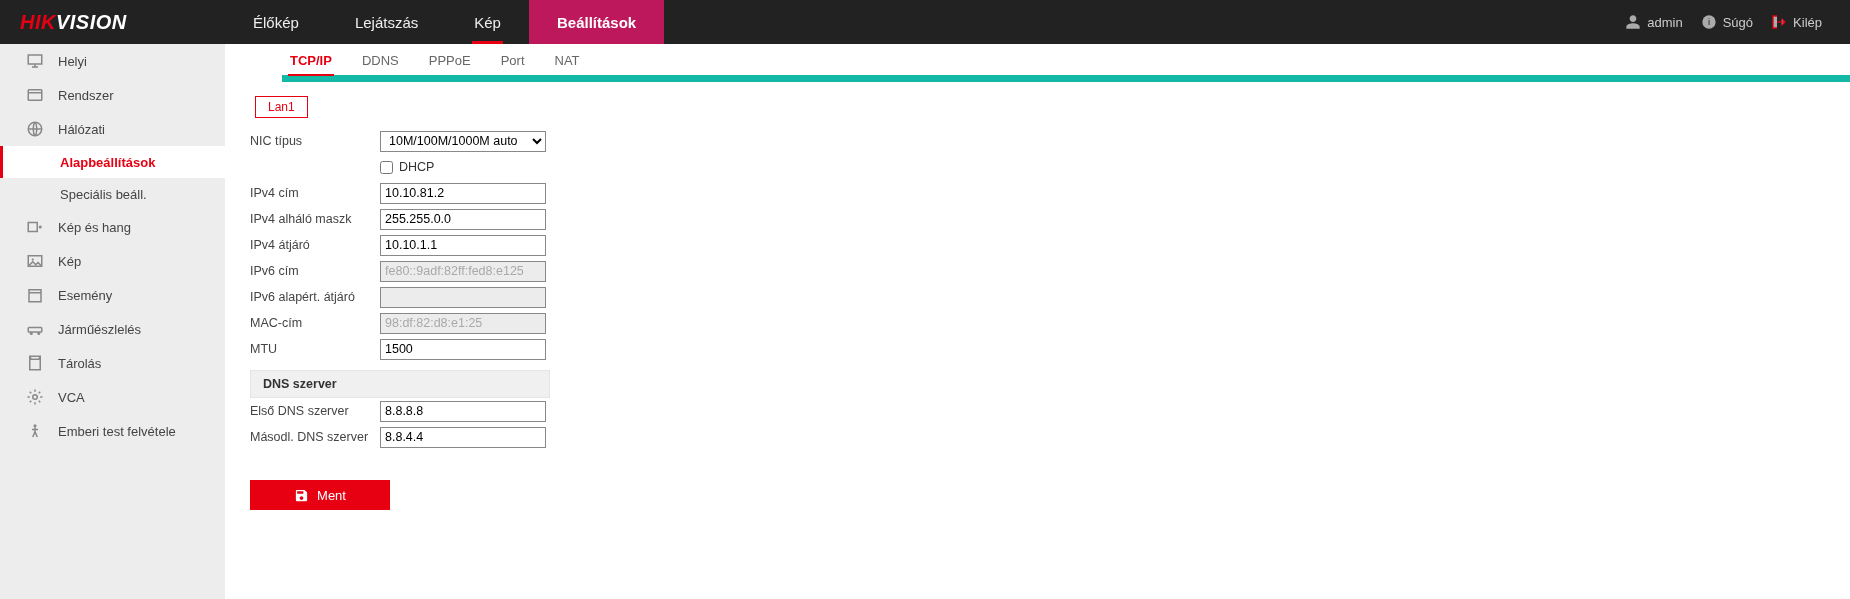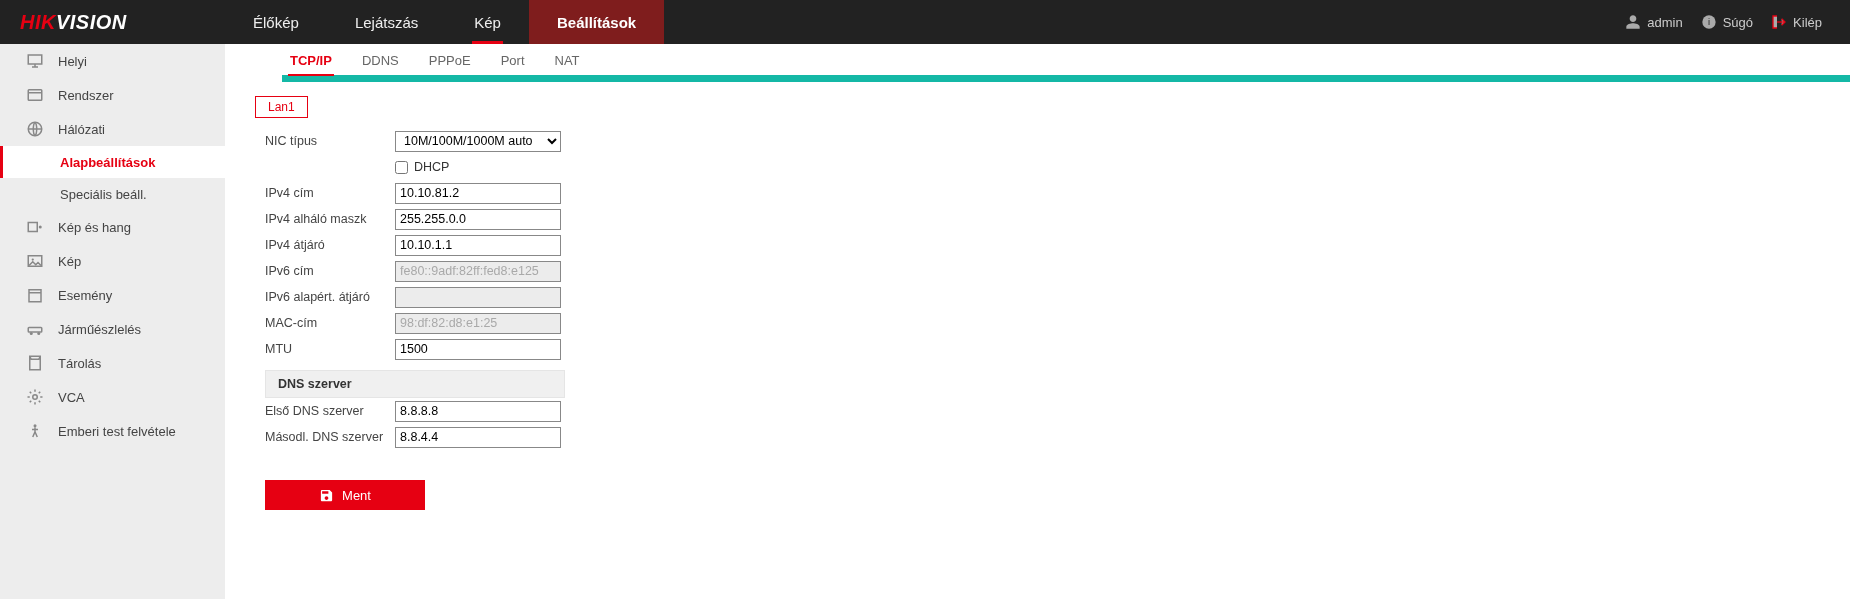--- a/index.html
+++ b/index.html
@@ -3,46 +3,46 @@
 <meta charset="utf-8">
 <style>
   * { box-sizing: border-box; margin: 0; padding: 0; font-family: Arial, Helvetica, sans-serif; }
   body { background: #f5f5f5; width: 1850px; height: 599px; overflow: hidden; }
   .topbar { background: #222; height: 44px; display: flex; align-items: center; color: #ddd; font-size: 14px; }
   .logo { width: 225px; padding-left: 20px; font-weight: bold; font-size: 20px; letter-spacing: 0.5px; font-style: italic; }
   .logo-hik { color: #e60012; }
   .logo-vision { color: #fff; }
   .mainnav { display: flex; height: 44px; }
   .mainnav-item { padding: 0 28px; display: flex; align-items: center; font-size: 15px; cursor: pointer; color: #eee; position: relative; }
-  .mainnav-item.active { background: #7f1d1d; font-weight: bold; color: #fff; }
+  .mainnav-item.active { background: #be185d; font-weight: bold; color: #fff; }
   .mainnav-item .underline { position: absolute; bottom: 0; left: 26px; right: 26px; height: 3px; background: #e60012; }
   .topright { margin-left: auto; display: flex; align-items: center; gap: 18px; padding-right: 28px; font-size: 13px; color: #ccc; }
   .topright-item { display: flex; align-items: center; gap: 6px; cursor: pointer; }
   .topright-item svg { width: 16px; height: 16px; fill: #aaa; }
   .shell { display: flex; }
   .sidebar { width: 225px; background: #ededed; height: 555px; font-size: 13px; }
   .side-item { height: 34px; display: flex; align-items: center; padding-left: 26px; cursor: pointer; gap: 14px; color: #444; }
   .side-item svg { width: 18px; height: 18px; fill: #888; }
   .side-sub { height: 32px; display: flex; align-items: center; padding-left: 60px; cursor: pointer; color: #444; font-size: 13px; }
   .side-sub.active { background: #fff; color: #e60012; border-left: 3px solid #e60012; padding-left: 57px; font-weight: bold;}
   .content { flex: 1; background: #fff; padding: 0 0 0 20px; }
   .subtabs { display: flex; gap: 26px; height: 34px; align-items: flex-end; font-size: 13px; border-bottom: 7px solid #14b8a6; margin-top: 4px; padding-left: 6px; margin-left: 37px;}
   .subtab { padding: 6px 2px 7px 2px; color: #666; cursor: pointer; position: relative;}
   .subtab.active { color: #e60012; font-weight: bold; }
   .subtab.active::after { content:""; position:absolute; left:0; right:0; bottom:-1px; height:2px; background:#e60012; }
   .lan-box { display:inline-block; border:1px solid #e60012; color:#e60012; font-size:12px; padding:3px 12px; margin: 14px 0 10px 10px;}
-  .forms { width: 560px; font-size: 12.5px; color:#333; margin-left: 20px;}
+  .forms { width: 560px; font-size: 12.5px; color:#333; margin-left: 5px;}
   .row { display: flex; align-items: center; height: 26px; }
   .row label { width: 130px; color:#444;}
   .row select, .row input[type=text] { width: 166px; height: 21px; font-size: 12.5px; border:1px solid #888; padding: 1px 4px; background:#fff;}
   .row input[disabled] { background:#ececec; color:#a9a9a9;}
   .row .chk { margin-left: 0px; display:flex; align-items:center; gap:6px;}
   .row .chk input { width:13px; height:13px;}
   .section-head { background:#f0f0f0; border:1px solid #e5e5e5; padding:6px 12px; font-size:12.5px; font-weight:bold; width: 300px; margin-top: 8px;}
-  .save-btn { margin-top: 30px; background:#e60012; color:#fff; border:none; width:160px; height:30px; font-size:13px; cursor:pointer; display:inline-flex; align-items:center; justify-content:center; gap:8px;}
+  .save-btn { margin-top: 30px; background:#e60012; color:#fff; border:none; width:140px; height:30px; font-size:13px; cursor:pointer; display:inline-flex; align-items:center; justify-content:center; gap:8px;}
   .save-btn svg { width:15px; height:15px; fill:#fff;}
 </style>
 </head>
 <body>
 
 <div class="topbar">
   <div class="logo">
     <span class="logo-hik">HIK</span><span class="logo-vision">VISION</span>
   </div>
   <div class="mainnav">

